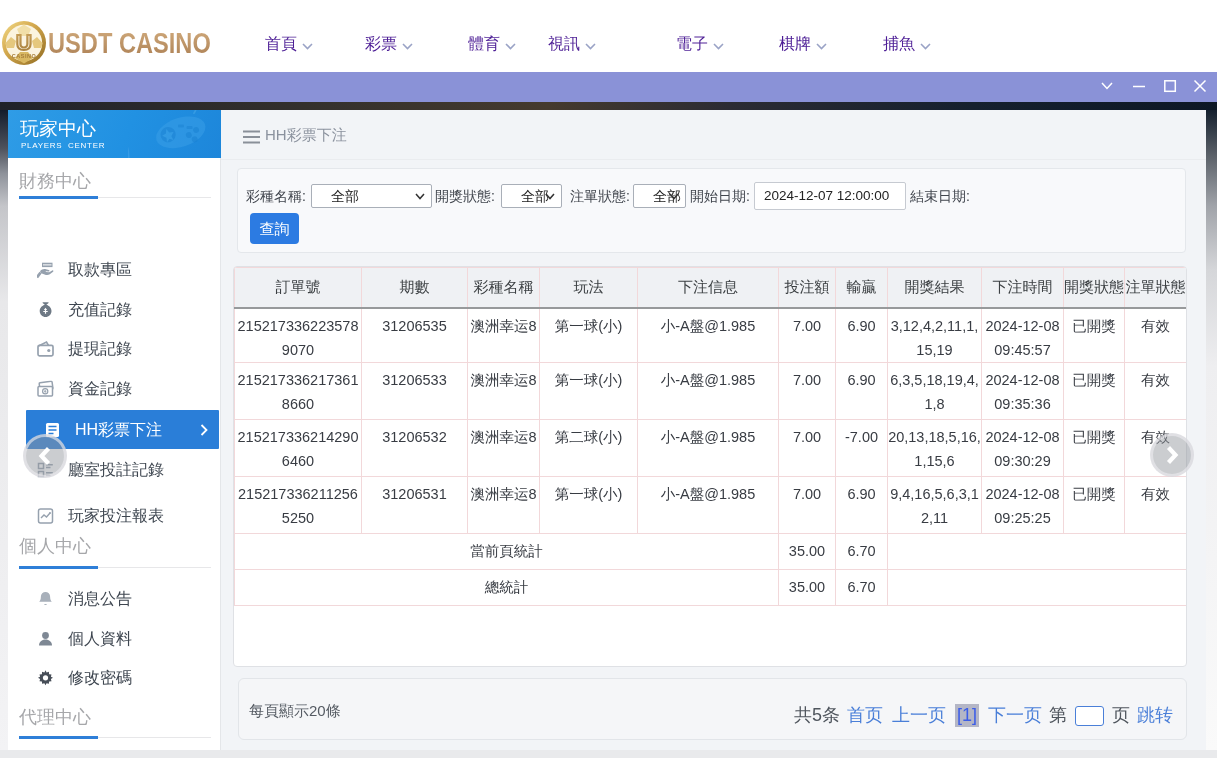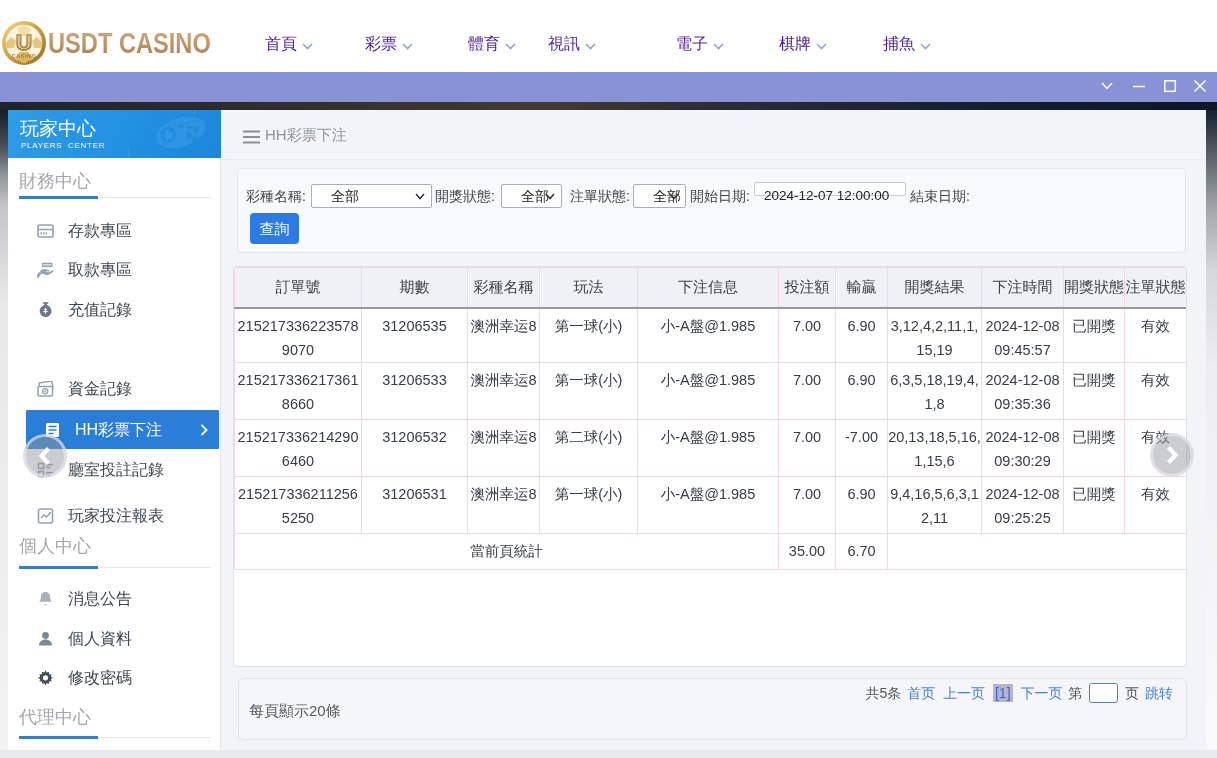--- a/index.html
+++ b/index.html
@@ -32,35 +32,35 @@
 .mi.act .tx{left:49px;color:#fff}
 .mi.act .arr{position:absolute;right:11px;top:50%;transform:translateY(-50%);color:#fff}
 
 #content{position:absolute;left:221px;top:110px;width:985px;height:640px;background:#f2f4f7}
 #crumb{position:absolute;left:0;top:0;width:985px;height:50px;border-bottom:1px solid #eaecef}
 #crumb .tx{position:absolute;left:44px;top:16px;font-size:15px;color:#8b929e}
 #filter{position:absolute;left:16px;top:58px;width:949px;height:85px;background:#f8f9fb;border:1px solid #e4e7eb;border-radius:4px}
 .flabel{position:absolute;top:15px;height:24px;line-height:24px;font-size:14px;color:#40454d;white-space:nowrap}
 .fsel{position:absolute;top:15px;height:24px;background:#fff;border:1px solid #a9afb8;border-radius:2px;font-size:14px;color:#222;line-height:22px;padding-left:19px}
 .fsel svg{position:absolute;right:6px;top:8px}
-.finp{position:absolute;top:13px;height:14px;background:#fff;border:1px solid #c6cad1;border-radius:2px;font-size:13.5px;color:#222;line-height:26px;padding-left:9px;white-space:nowrap}
+.finp{position:absolute;top:13px;height:28px;background:#fff;border:1px solid #c6cad1;border-radius:2px;font-size:13.5px;color:#222;line-height:26px;padding-left:9px;white-space:nowrap}
 #qbtn{position:absolute;left:12px;top:44px;width:49px;height:31px;background:#2c7be2;border-radius:4px;color:#fff;font-size:15px;text-align:center;line-height:31px}
 
 #twrap{position:absolute;left:12px;top:156px;width:954px;height:401px;background:#fff;border:1px solid #dfe1e5;border-radius:4px;overflow:hidden}
 table{border-collapse:collapse;table-layout:fixed;width:952px}
 td,th{border:1px solid #f2d8da;text-align:center;vertical-align:top;word-break:break-all;overflow:hidden}
 th{height:40px;background:#eff1f4;border-bottom:2px solid #97999b;font-size:15px;font-weight:normal;color:#3c4043;vertical-align:middle;padding:0}
 td{font-size:14.5px;color:#383c43;line-height:24px;padding:5px 0 0 0}
 tr.r1 td{height:55px}
 tr.dr td{height:57px}
 tr.st td{height:36px}
 
 #pager{position:absolute;left:17px;top:568px;width:949px;height:62px;background:#f5f6f8;border:1px solid #e2e5e9;border-radius:6px}
 #pager .lft{position:absolute;left:10px;top:23px;font-size:15px;color:#555b63}
-#pager .rgt{position:absolute;right:13px;top:4px;font-size:14px;color:#4f555d;white-space:nowrap}
+#pager .rgt{position:absolute;right:13px;top:24px;font-size:18px;color:#4f555d;white-space:nowrap}
 #pager .rgt a{color:#4a7fd8;text-decoration:none;margin:0 2px}
 .pgbox{display:inline-block;background:#b4b6c6;color:#3b5de8;padding:1px 2px;margin:0 2px}
 .pginp{display:inline-block;width:29px;height:20px;background:#fff;border:1px solid #4a7fd8;border-radius:3px;vertical-align:-5px;margin:0 3px}
 
 .cbtn{position:absolute;width:44px;height:44px;border-radius:50%;background:rgba(147,150,157,.48);border:3px solid rgba(238,239,242,.6)}
 .cbtn svg{position:absolute;left:12px;top:10px}
 </style></head>
 <body>
 <div id="topnav">
 <svg width="46" height="48" viewBox="0 0 46 48" style="position:absolute;left:1px;top:19px">
@@ -141,45 +141,43 @@
 </g>
 <circle cx="-28" cy="46" r="26" fill="none" stroke="#4aa6ea" stroke-width="7" opacity="0.5"></circle>
 </svg>
 <div class="t1">玩家中心</div>
       <div class="t2">PLAYERS&nbsp; CENTER</div>
 </div>
 <div class="sec" style="top:59px">財務中心</div>
 <div class="secline" style="top:87px">
       <i></i>
     </div>
-<div class="mi" style="top:101px">
-      <svg class="ic" viewBox="0 0 17 17">
-        <rect x="1" y="2.5" width="15" height="12" rx="1.8" fill="none" stroke="#96a1ae" stroke-width="1.7"></rect>
-        <line x1="1.5" y1="7" x2="15.5" y2="7" stroke="#96a1ae" stroke-width="1.7"></line>
-        <line x1="4.2" y1="9.8" x2="4.2" y2="12" stroke="#96a1ae" stroke-width="1.4"></line>
-        <line x1="6.7" y1="9.8" x2="6.7" y2="12" stroke="#96a1ae" stroke-width="1.4"></line>
-        <line x1="9.2" y1="9.8" x2="9.2" y2="12" stroke="#96a1ae" stroke-width="1.4"></line>
-      </svg>
-      <div class="tx">存款專區</div>
-    </div>
 <div class="mi" style="top:140px">
       <svg class="ic" viewBox="0 0 17 17">
         <rect x="5" y="1.2" width="10.5" height="4.4" fill="#96a1ae"></rect>
         <line x1="6" y1="3.4" x2="14.5" y2="3.4" stroke="#fff" stroke-width="1"></line>
         <path d="M3 9.8 C4.5 7.6 7 7.2 9 7.7 L11.8 8.4 C12.8 8.7 12.6 10.1 11.4 10 L9 9.8 C8.6 9.8 8.6 10.3 9 10.4 L12.2 10.8 L15.2 8.9 C16.1 8.4 16.9 9.5 16.1 10.2 L12.8 12.8 C11.3 13.8 9.2 13.7 7.6 13 L4.2 11.7 Z" fill="#96a1ae"></path>
         <rect x="0.4" y="10.4" width="2.8" height="6.2" rx="0.6" transform="rotate(36 1.8 13.5)" fill="#96a1ae"></rect>
       </svg>
       <div class="tx">取款專區</div>
     </div>
 <div class="mi" style="top:180px">
       <svg class="ic" viewBox="0 0 17 17">
         <path d="M5.8 0.8 h5.4 c0.5 0 0.5 0.6 0.1 0.9 l-2 1.6 c2.9 0.8 5.2 3.2 5.2 6.3 c0 3.4-2.7 6-5.9 6 s-5.9-2.6-5.9-6 c0-3.1 2.3-5.5 5.2-6.3 l-2-1.6 c-0.4-0.3-0.4-0.9 0.1-0.9 Z" fill="#6e7985"></path>
         <path d="M8.5 6.2 l1.7 2.2 h-1.1 v1 h1.6 v1 h-1.6 v1.8 h-1.2 v-1.8 h-1.6 v-1 h1.6 v-1 h-1.1 Z" fill="#fff"></path>
       </svg>
       <div class="tx">充值記錄</div>
+    </div>
+<div class="mi" style="top:219px">
+      <svg class="ic" viewBox="0 0 17 17">
+        <path d="M1.5 5.5 L9.5 1.5 L11.5 5" fill="none" stroke="#96a1ae" stroke-width="1.6"></path>
+        <rect x="1" y="4.8" width="15" height="10.5" rx="1.5" fill="none" stroke="#96a1ae" stroke-width="1.7"></rect>
+        <circle cx="11.8" cy="10" r="1.6" fill="#96a1ae"></circle>
+      </svg>
+      <div class="tx">提現記錄</div>
     </div>
 <div class="mi" style="top:259px">
       <svg class="ic" viewBox="0 0 17 17">
         <rect x="2.5" y="1.5" width="13" height="8" rx="1" fill="none" stroke="#96a1ae" stroke-width="1.5" transform="rotate(-8 9 5)"></rect>
         <rect x="1" y="6" width="14.5" height="9.5" rx="1" fill="#fff" stroke="#96a1ae" stroke-width="1.5"></rect>
         <circle cx="8.2" cy="10.8" r="2.6" fill="none" stroke="#96a1ae" stroke-width="1.2"></circle>
         <path d="M8.2 9.3 v3 M7 10.8 h2.4" stroke="#96a1ae" stroke-width="0.9"></path>
       </svg>
       <div class="tx">資金記錄</div>
     </div>
@@ -353,20 +351,26 @@
             <td>2024-12-08 09:25:25</td>
             <td>已開獎</td>
             <td>有效</td>
           </tr>
 <tr class="st">
             <td colspan="5">當前頁統計</td>
             <td>35.00</td>
             <td>6.70</td>
             <td colspan="4"></td>
           </tr>
+<tr class="st">
+            <td colspan="5">總統計</td>
+            <td>35.00</td>
+            <td>6.70</td>
+            <td colspan="4"></td>
+          </tr>
 </tbody>
       </table>
 </div>
 <div id="pager">
 <div class="lft">每頁顯示20條</div>
 <div class="rgt">共5条 <a>首页</a> <a>上一页</a> <span class="pgbox">[1]</span> <a>下一页</a> 第 <span class="pginp"></span> 页 <a style="margin-right:0">跳转</a></div>
 </div>
 </div>
 <div class="cbtn" style="left:23px;top:434px">
     <svg width="14" height="18" viewBox="0 0 14 18">

